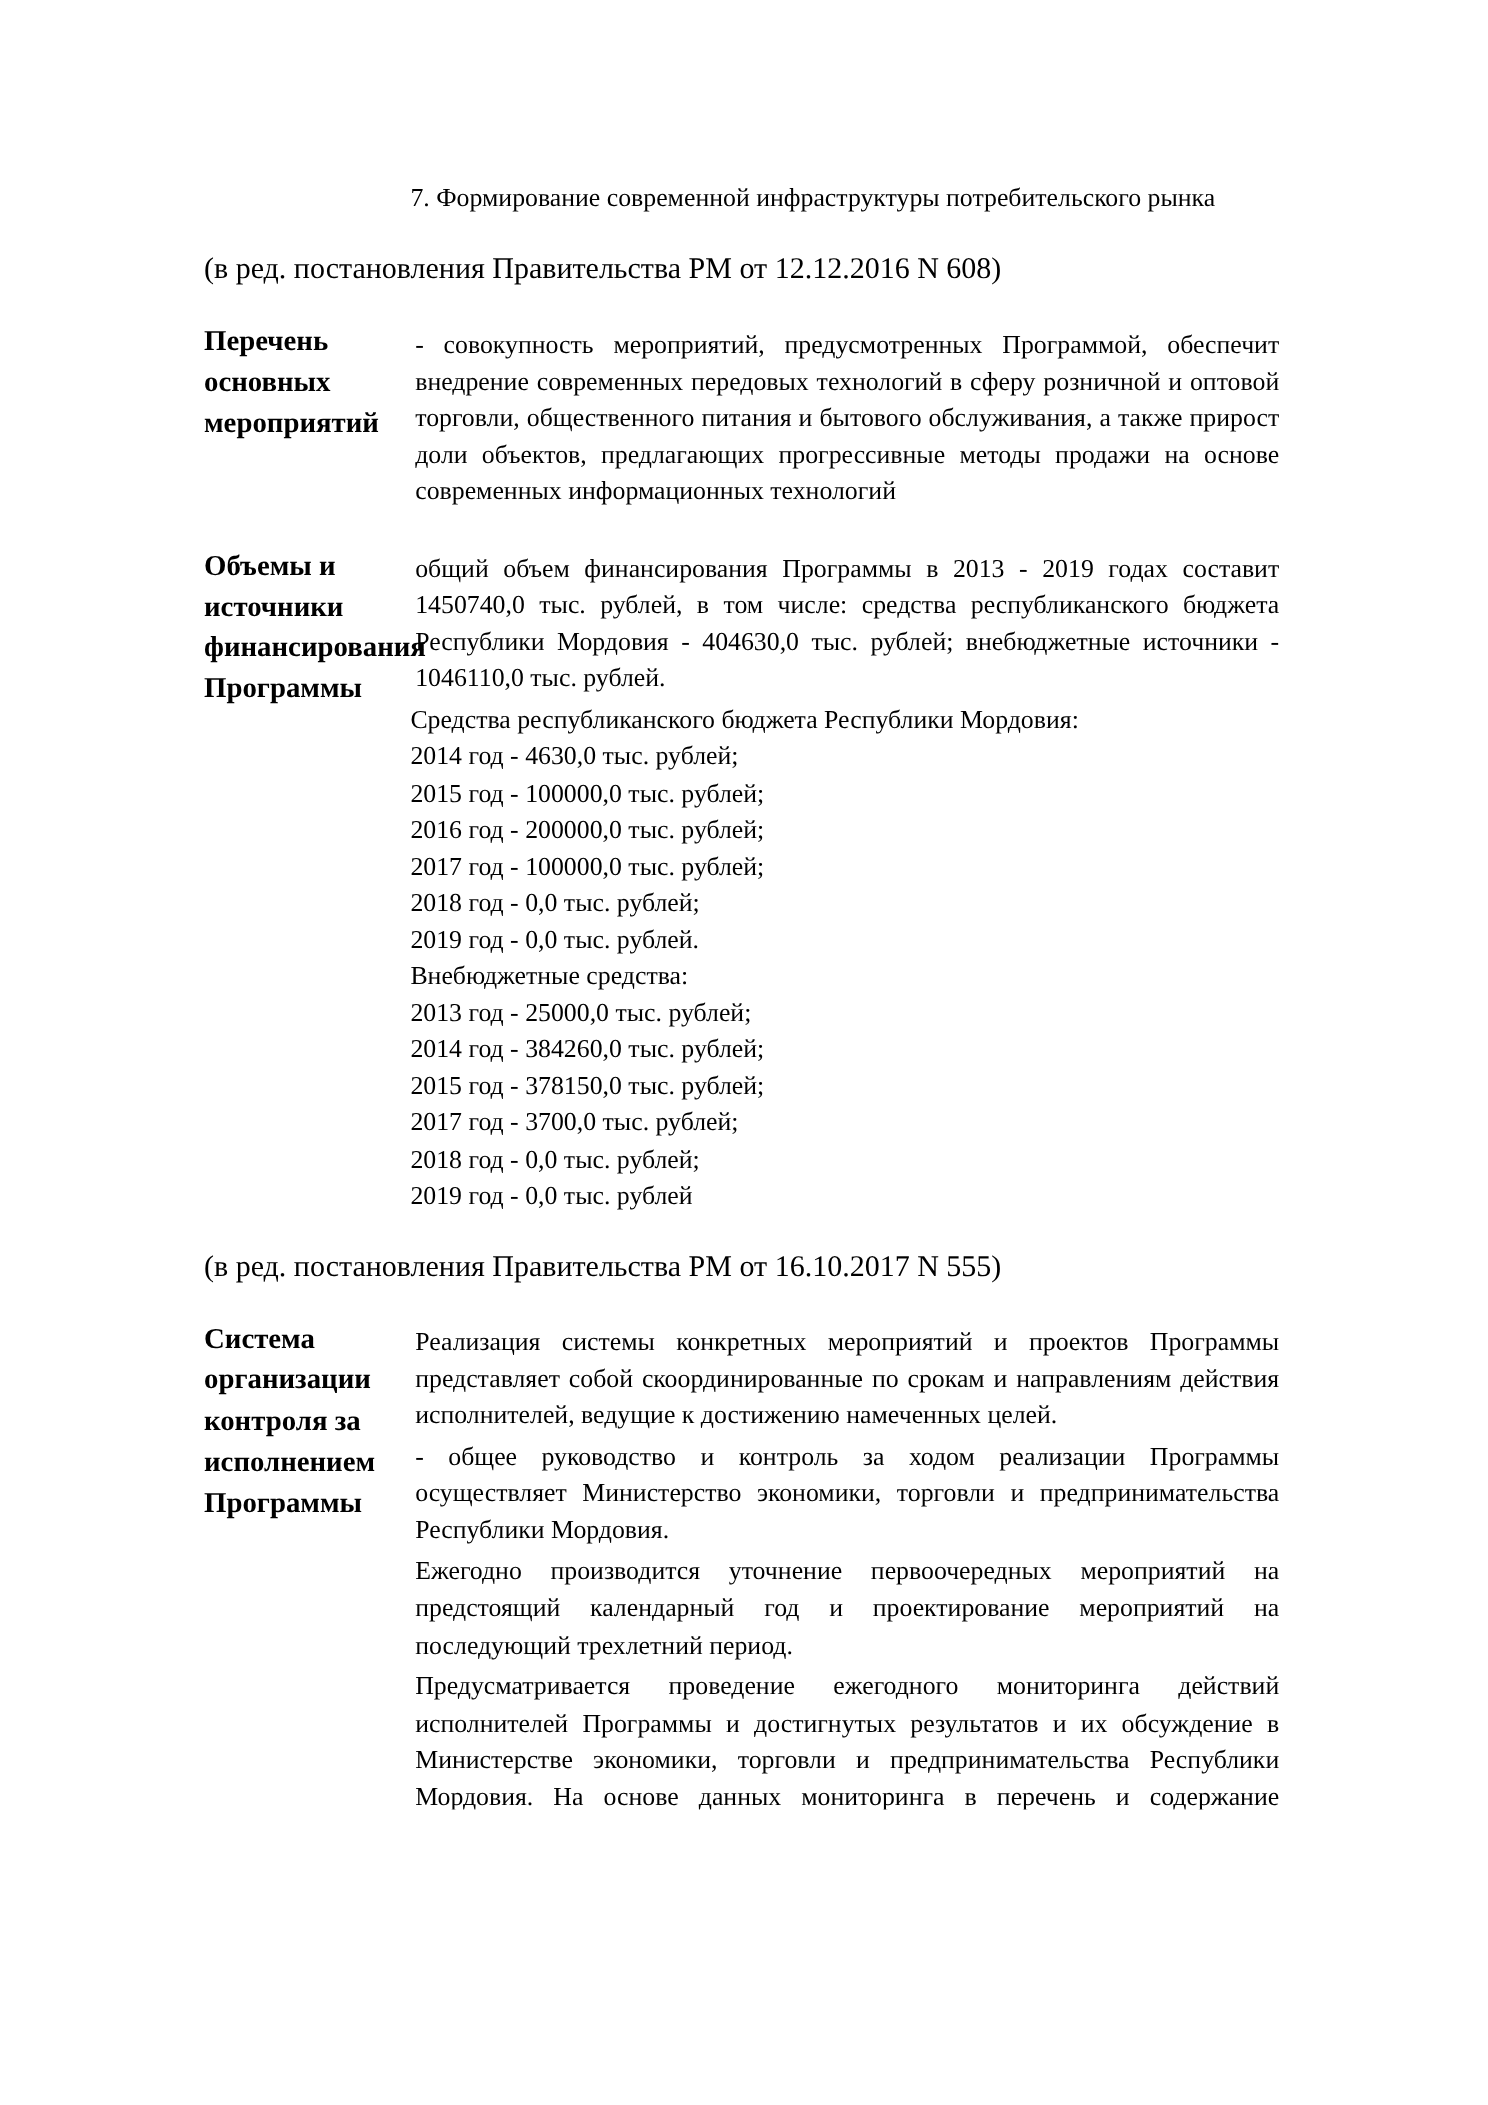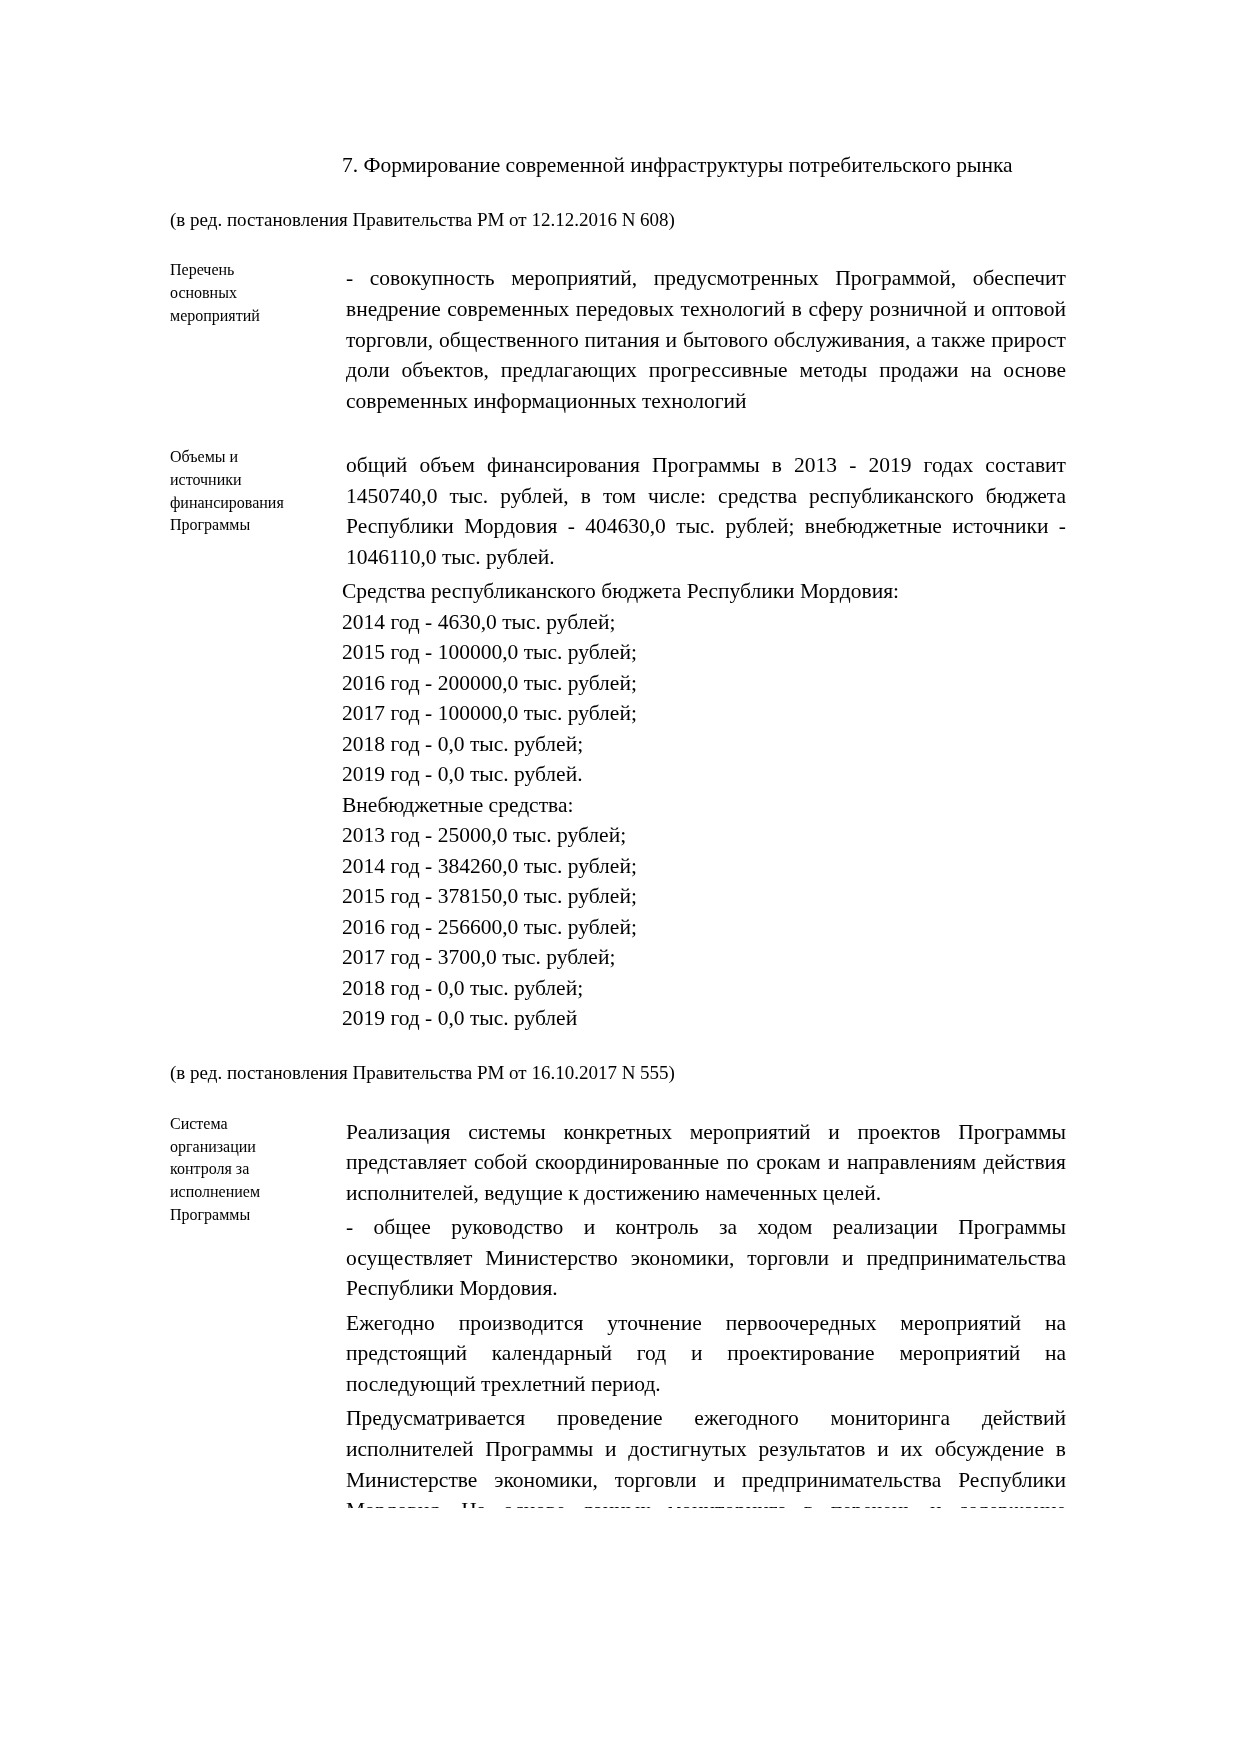--- a/index.html
+++ b/index.html
@@ -24,36 +24,37 @@
     margin: 0 0 0 0;
     padding-left: 172px;
     font-size: 21.5px;
     line-height: 1.42;
     text-align: justify;
     text-align-last: left;
     text-justify: inter-word;
   }
   .ed-note {
     margin: 26px 0 0 0;
-    font-size: 19px;
+    font-size: 25px;
     line-height: 1.42;
     text-align: left;
   }
   .row {
     display: flex;
     align-items: flex-start;
     margin-top: 26px;
   }
   .row .label {
     width: 172px;
     flex: 0 0 172px;
-    font-size: 16px;
+    font-size: 24px;
     line-height: 1.42;
     box-sizing: border-box;
     padding-right: 8px;
+    font-weight: bold;
   }
   .row .label div {
     white-space: nowrap;
   }
   .row .content {
     flex: 1 1 auto;
     font-size: 21.5px;
     line-height: 1.42;
     min-width: 0;
   }
@@ -102,21 +103,20 @@
       <p class="plain">2014 год - 4630,0 тыс. рублей;</p>
       <p class="plain">2015 год - 100000,0 тыс. рублей;</p>
       <p class="plain">2016 год - 200000,0 тыс. рублей;</p>
       <p class="plain">2017 год - 100000,0 тыс. рублей;</p>
       <p class="plain">2018 год - 0,0 тыс. рублей;</p>
       <p class="plain">2019 год - 0,0 тыс. рублей.</p>
       <p class="plain">Внебюджетные средства:</p>
       <p class="plain">2013 год - 25000,0 тыс. рублей;</p>
       <p class="plain">2014 год - 384260,0 тыс. рублей;</p>
       <p class="plain">2015 год - 378150,0 тыс. рублей;</p>
-      <p class="plain">2016 год - 256600,0 тыс. рублей;</p>
       <p class="plain">2017 год - 3700,0 тыс. рублей;</p>
       <p class="plain">2018 год - 0,0 тыс. рублей;</p>
       <p class="plain">2019 год - 0,0 тыс. рублей</p>
     </div>
   </div>
 
   <p class="ed-note">(в ред. постановления Правительства РМ от 16.10.2017 N 555)</p>
 
   <div class="row">
     <div class="label">

